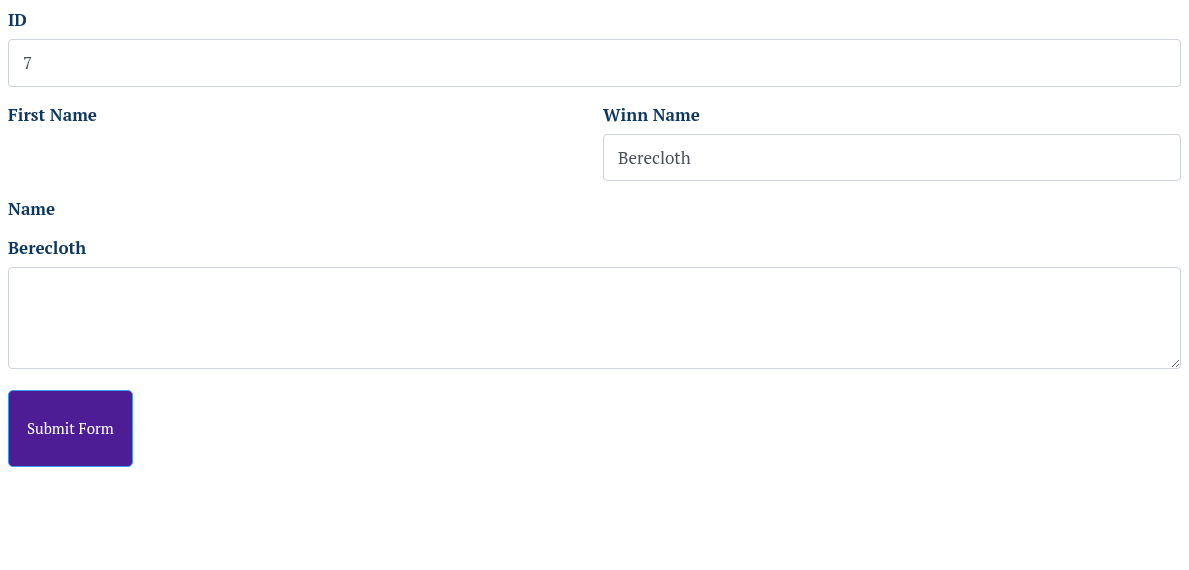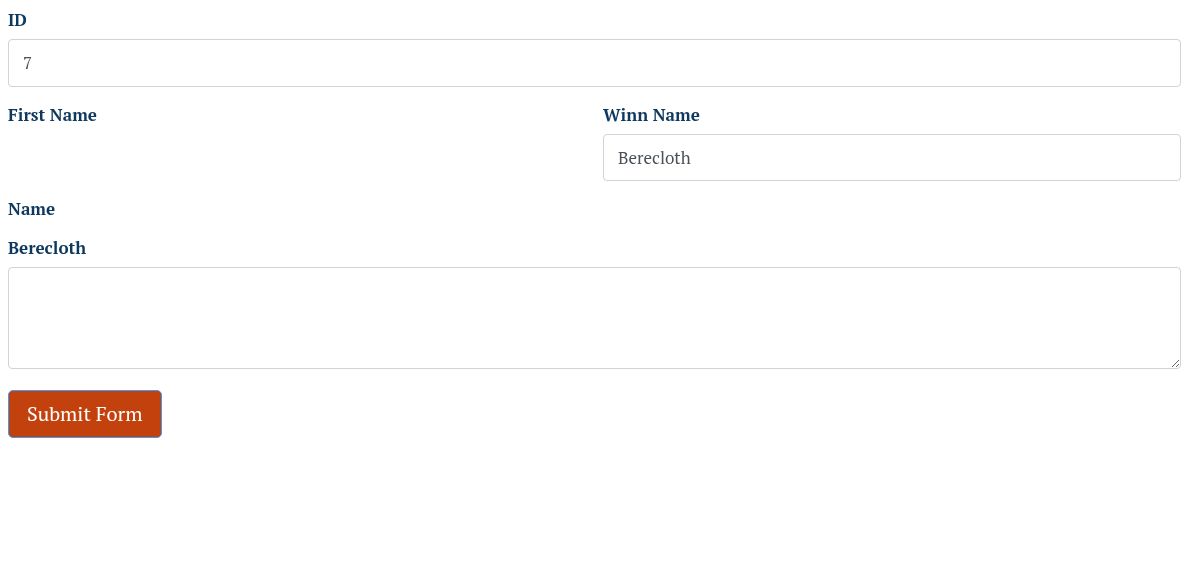--- a/index.html
+++ b/index.html
@@ -51,25 +51,25 @@
       line-height: 1.5;
     }
 
     textarea.form-control {
       min-height: 102px;
       resize: vertical;
     }
 
     .btn-primary {
       display: inline-block;
-      padding: 8px 18px;
-      font-size: 20px;
+      padding: 26px 18px;
+      font-size: 15px;
       font-family: inherit;
       color: #ffffff;
-      background: #c2410c;
+      background: #4c1d95;
       border: 1px solid #3a9cf7;
       border-radius: 5px;
       cursor: pointer;
       line-height: 1.5;
     }
   </style>
 </head>
 <body>
 
 <form>

